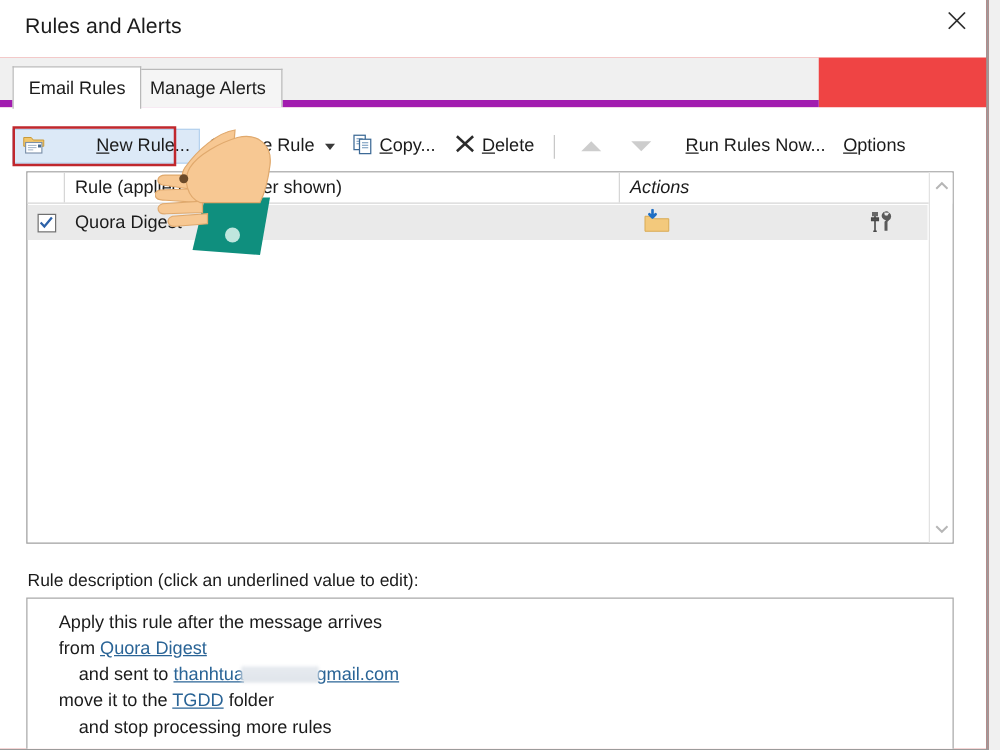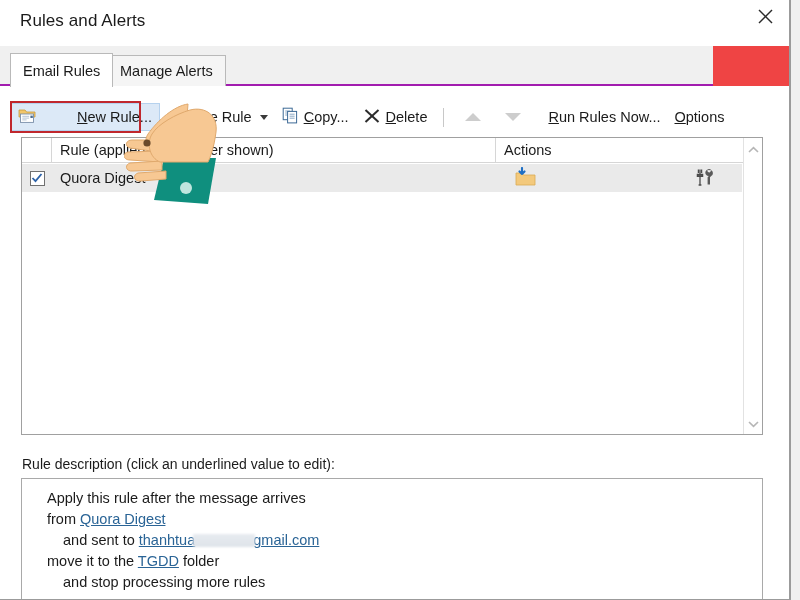--- a/index.html
+++ b/index.html
@@ -53,23 +53,23 @@
     align-items: center;
     justify-content: center;
     cursor: pointer;
   }
   .close-btn svg { display: block; }
 
   
   .tabstrip {
     position: absolute;
     left: 0; top: 46px;
-    width: 713px; height: 40px;
+    width: 655px; height: 40px;
     background: #f0f0f0;
-    border-bottom: 2px solid #a21caf;
+    border-bottom: 6px solid #a21caf;
   }
   .tab {
     position: absolute;
     top: 9px;
     height: 31px;
     padding: 0 12px;
     display: flex;
     align-items: center;
     font-size: 14.5px;
     color: #1b1b1b;
@@ -193,20 +193,21 @@
   }
   .col-actions {
     flex: 1;
     height: 100%;
     display: flex; align-items: center;
     padding-left: 8px;
     font-size: 14.5px;
     color: #1b1b1b;
     white-space: nowrap;
     cursor: pointer;
+    font-style: italic;
   }
   .list-row {
     position: absolute;
     left: 0; top: 26px;
     right: 20px;
     height: 28px;
     background: #eaeaea;
     display: flex;
     align-items: center;
   }

